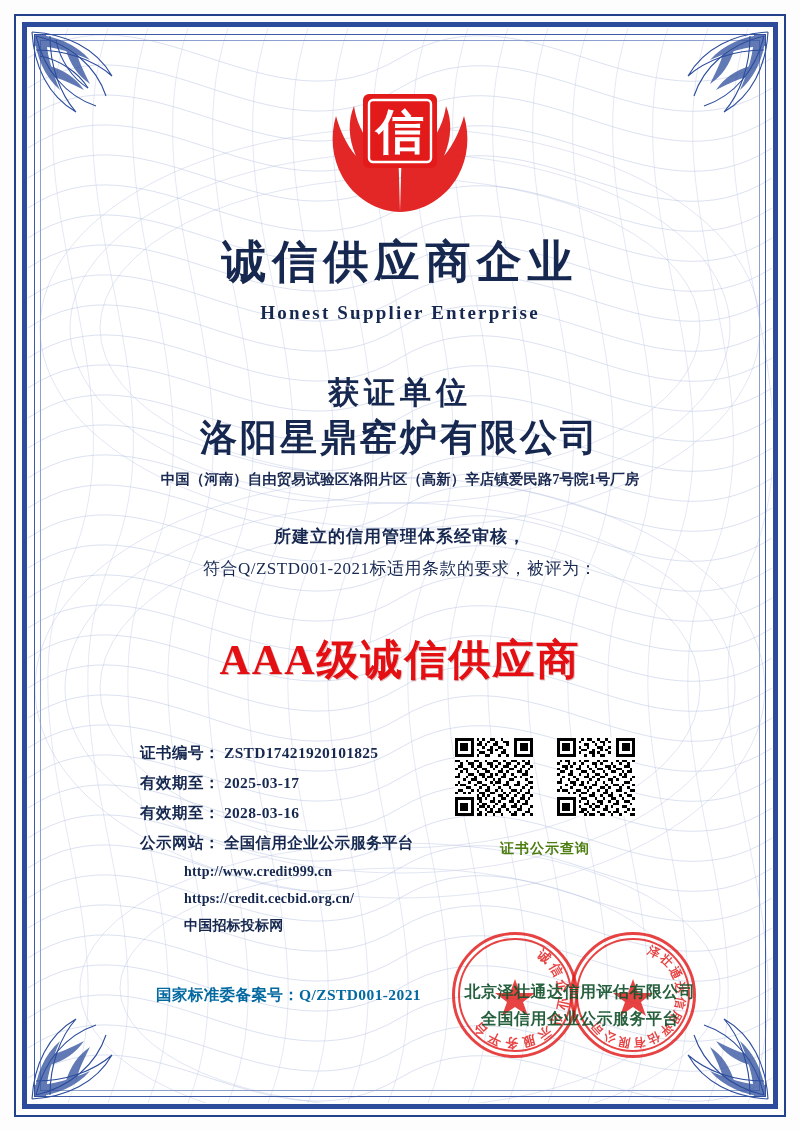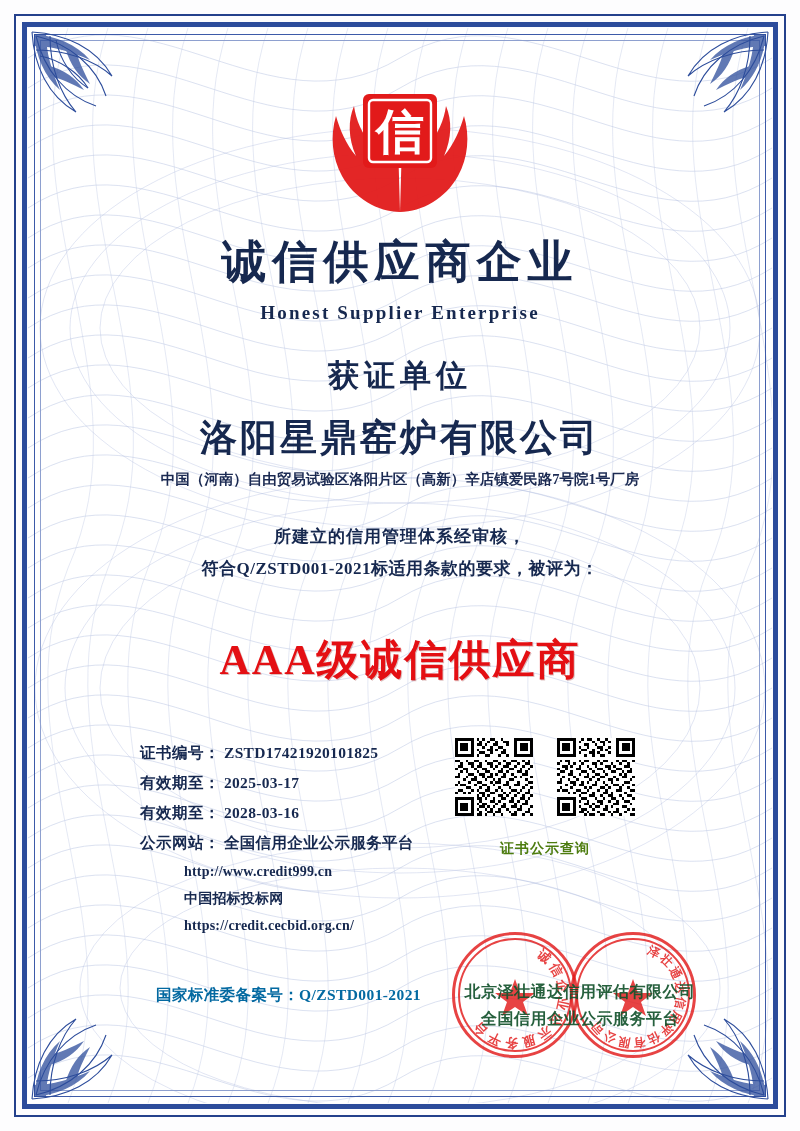--- a/index.html
+++ b/index.html
@@ -119,21 +119,21 @@
     width: 100%;
     text-align: center;
     font-size: 19px;
     font-weight: bold;
     letter-spacing: 2.2px;
     color: #16284f;
   }
 
   .subtitle {
     position: absolute;
-    top: 355px;
+    top: 372px;
     width: 100%;
     text-align: center;
     font-size: 31px;
     font-weight: bold;
     letter-spacing: 5px;
     color: #16284f;
   }
 
   .company {
     position: absolute;
@@ -168,21 +168,21 @@
     font-weight: bold;
   }
   .stmt2 {
     position: absolute;
     top: 557px;
     width: 100%;
     text-align: center;
     font-size: 17px;
     letter-spacing: 0.5px;
     color: #16284f;
-    font-weight: bold;
+    font-weight: normal;
   }
 
   .grade {
     position: absolute;
     top: 632px;
     width: 100%;
     text-align: center;
     font-size: 42px;
     font-weight: bold;
     letter-spacing: 2px;
@@ -482,22 +482,22 @@
       </div>
       <div class="det-row">
         <span class="det-label">有效期至：</span>
         <span class="det-value">2028-03-16</span>
       </div>
       <div class="det-row">
         <span class="det-label">公示网站：</span>
         <span class="det-value">全国信用企业公示服务平台</span>
       </div>
       <div class="det-sub">http://www.credit999.cn</div>
+      <div class="det-sub">https://credit.cecbid.org.cn/</div>
       <div class="det-sub">中国招标投标网</div>
-      <div class="det-sub">https://credit.cecbid.org.cn/</div>
     </div>
 
     <div class="record">
       <span>国家标准委备案号：</span><span>Q/ZSTD001-2021</span>
     </div>
 
     <div class="qr-area">
       <div class="qr-row">
         <div class="qr">
           <svg width="78" height="78" viewBox="0 0 29 29" shape-rendering="crispEdges" xmlns="http://www.w3.org/2000/svg">

